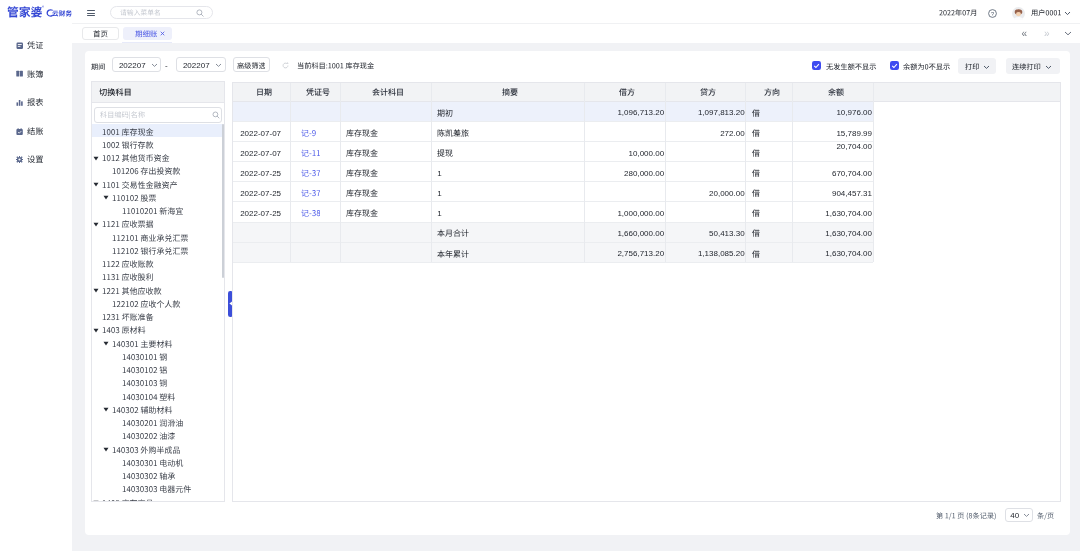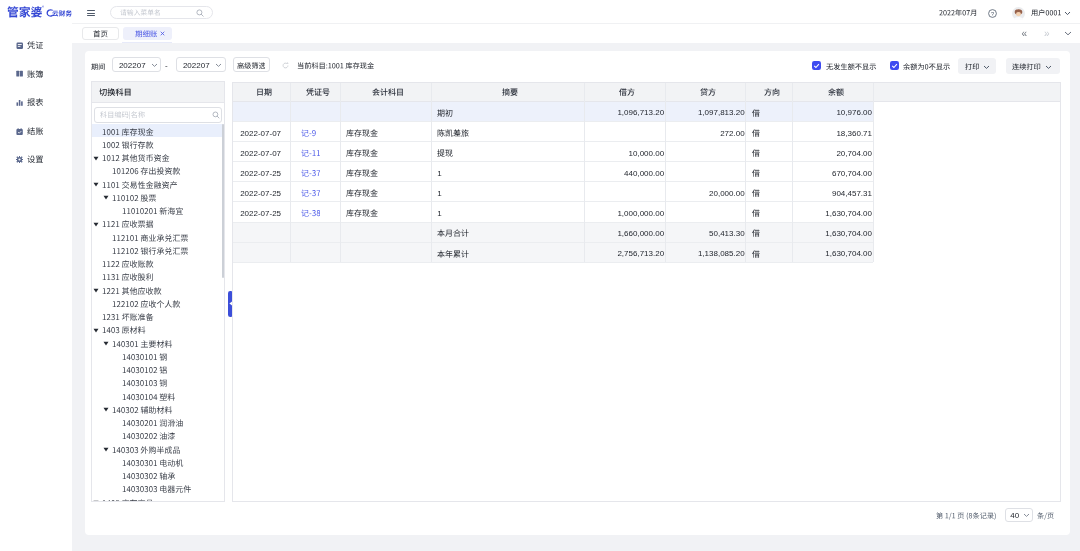--- a/index.html
+++ b/index.html
@@ -1784,21 +1784,21 @@
 <div style="position:absolute;right:335.4px;top:128.51px;font:400 8px/9.2px 'Liberation Sans',sans-serif;color:#1d2129;white-space:pre;text-align:right;">272.00</div>
 <div style="position:absolute;left:752.3px;top:128.71px;width:8.0px;height:9.3px">
     <svg width="8.0" height="9.3" viewBox="0 0 1000.0 1160" style="display:block">
       <g fill="#1d2129" transform="translate(0,880) scale(1,-1)">
         <g transform="translate(0.0,0)">
           <path d="M718 831V714H532V831H459V714H325V649H459V512H284V444H968V512H792V649H933V714H792V831ZM532 649H718V512H532ZM462 134H805V25H462ZM462 194V299H805V194ZM390 363V-83H462V-38H805V-79H880V363ZM264 836C208 684 115 534 16 437C30 420 51 381 58 363C93 399 127 441 160 487V-78H232V600C271 669 307 742 335 815Z"></path>
         </g>
       </g>
     </svg>
   </div>
-<div style="position:absolute;right:208.0px;top:128.51px;font:400 8px/9.2px 'Liberation Sans',sans-serif;color:#1d2129;white-space:pre;text-align:right;">18,360.71</div>
+<div style="position:absolute;right:208.0px;top:128.51px;font:400 8px/9.2px 'Liberation Sans',sans-serif;color:#1d2129;white-space:pre;text-align:right;">15,789.99</div>
 <div style="position:absolute;left:200.6px;width:120px;top:148.66px;font:400 8px/9.2px 'Liberation Sans',sans-serif;color:#1d2129;white-space:pre;text-align:center;">2022-07-07</div>
 <div style="position:absolute;left:300.7px;top:148.86px;width:19.7px;height:9.3px">
     <svg width="19.7" height="9.3" viewBox="0 0 2457.0 1160" style="display:block">
       <g fill="#4c59e8" transform="translate(0,880) scale(1,-1)">
         <g transform="translate(0.0,0)">
           <path d="M124 769C179 720 249 652 280 608L335 661C300 703 230 769 176 815ZM200 -61V-60C214 -41 242 -20 408 98C400 113 389 143 384 163L280 92V526H46V453H206V93C206 44 175 10 157 -4C171 -17 192 -45 200 -61ZM419 770V695H816V442H438V57C438 -41 474 -65 586 -65C611 -65 790 -65 816 -65C925 -65 951 -20 962 143C940 148 908 161 889 175C884 33 874 7 812 7C773 7 621 7 591 7C527 7 515 16 515 56V370H816V318H891V770Z"></path>
         </g>
         <g transform="translate(1000.0,0)">
           <path d="M46 245H302V315H46Z"></path>
         </g>
@@ -1844,21 +1844,21 @@
 <div style="position:absolute;right:415.9px;top:148.66px;font:400 8px/9.2px 'Liberation Sans',sans-serif;color:#1d2129;white-space:pre;text-align:right;">10,000.00</div>
 <div style="position:absolute;left:752.3px;top:148.86px;width:8.0px;height:9.3px">
     <svg width="8.0" height="9.3" viewBox="0 0 1000.0 1160" style="display:block">
       <g fill="#1d2129" transform="translate(0,880) scale(1,-1)">
         <g transform="translate(0.0,0)">
           <path d="M718 831V714H532V831H459V714H325V649H459V512H284V444H968V512H792V649H933V714H792V831ZM532 649H718V512H532ZM462 134H805V25H462ZM462 194V299H805V194ZM390 363V-83H462V-38H805V-79H880V363ZM264 836C208 684 115 534 16 437C30 420 51 381 58 363C93 399 127 441 160 487V-78H232V600C271 669 307 742 335 815Z"></path>
         </g>
       </g>
     </svg>
   </div>
-<div style="position:absolute;right:208.0px;top:149px;font:400 8px/9.2px 'Liberation Sans',sans-serif;color:#1d2129;white-space:pre;text-align:left;">20,704.00</div>
+<div style="position:absolute;right:208.0px;top:142px;font:400 8px/9.2px 'Liberation Sans',sans-serif;color:#1d2129;white-space:pre;text-align:left;">20,704.00</div>
 <div style="position:absolute;left:200.6px;width:120px;top:168.81px;font:400 8px/9.2px 'Liberation Sans',sans-serif;color:#1d2129;white-space:pre;text-align:center;">2022-07-25</div>
 <div style="position:absolute;left:300.7px;top:169.01px;width:19.7px;height:9.3px">
     <svg width="19.7" height="9.3" viewBox="0 0 2457.0 1160" style="display:block">
       <g fill="#4c59e8" transform="translate(0,880) scale(1,-1)">
         <g transform="translate(0.0,0)">
           <path d="M124 769C179 720 249 652 280 608L335 661C300 703 230 769 176 815ZM200 -61V-60C214 -41 242 -20 408 98C400 113 389 143 384 163L280 92V526H46V453H206V93C206 44 175 10 157 -4C171 -17 192 -45 200 -61ZM419 770V695H816V442H438V57C438 -41 474 -65 586 -65C611 -65 790 -65 816 -65C925 -65 951 -20 962 143C940 148 908 161 889 175C884 33 874 7 812 7C773 7 621 7 591 7C527 7 515 16 515 56V370H816V318H891V770Z"></path>
         </g>
         <g transform="translate(1000.0,0)">
           <path d="M46 245H302V315H46Z"></path>
         </g>
@@ -1883,21 +1883,21 @@
         <g transform="translate(2000.0,0)">
           <path d="M432 791V259H504V725H807V259H881V791ZM43 100 60 27C155 56 282 94 401 129L392 199L261 160V413H366V483H261V702H386V772H55V702H189V483H70V413H189V139C134 124 84 110 43 100ZM617 640V447C617 290 585 101 332 -29C347 -40 371 -68 379 -83C545 4 624 123 660 243V32C660 -36 686 -54 756 -54H848C934 -54 946 -14 955 144C936 148 912 159 894 174C889 31 883 3 848 3H766C738 3 730 10 730 39V276H669C683 334 687 392 687 445V640Z"></path>
         </g>
         <g transform="translate(3000.0,0)">
           <path d="M198 218C236 161 275 82 291 34L356 62C340 111 299 187 260 242ZM733 243C708 187 663 107 628 57L685 33C721 79 767 152 804 215ZM499 849C404 700 219 583 30 522C50 504 70 475 82 453C136 473 190 497 241 526V470H458V334H113V265H458V18H68V-51H934V18H537V265H888V334H537V470H758V533C812 502 867 476 919 457C931 477 954 506 972 522C820 570 642 674 544 782L569 818ZM746 540H266C354 592 435 656 501 729C568 660 655 593 746 540Z"></path>
         </g>
       </g>
     </svg>
   </div>
 <div style="position:absolute;left:437.2px;top:168.81px;font:400 8px/9.2px 'Liberation Sans',sans-serif;color:#1d2129;white-space:pre;">1</div>
-<div style="position:absolute;right:415.9px;top:168.81px;font:400 8px/9.2px 'Liberation Sans',sans-serif;color:#1d2129;white-space:pre;text-align:right;">440,000.00</div>
+<div style="position:absolute;right:415.9px;top:168.81px;font:400 8px/9.2px 'Liberation Sans',sans-serif;color:#1d2129;white-space:pre;text-align:right;">280,000.00</div>
 <div style="position:absolute;left:752.3px;top:169.01px;width:8.0px;height:9.3px">
     <svg width="8.0" height="9.3" viewBox="0 0 1000.0 1160" style="display:block">
       <g fill="#1d2129" transform="translate(0,880) scale(1,-1)">
         <g transform="translate(0.0,0)">
           <path d="M718 831V714H532V831H459V714H325V649H459V512H284V444H968V512H792V649H933V714H792V831ZM532 649H718V512H532ZM462 134H805V25H462ZM462 194V299H805V194ZM390 363V-83H462V-38H805V-79H880V363ZM264 836C208 684 115 534 16 437C30 420 51 381 58 363C93 399 127 441 160 487V-78H232V600C271 669 307 742 335 815Z"></path>
         </g>
       </g>
     </svg>
   </div>
 <div style="position:absolute;right:208.0px;top:168.81px;font:400 8px/9.2px 'Liberation Sans',sans-serif;color:#1d2129;white-space:pre;text-align:right;">670,704.00</div>

